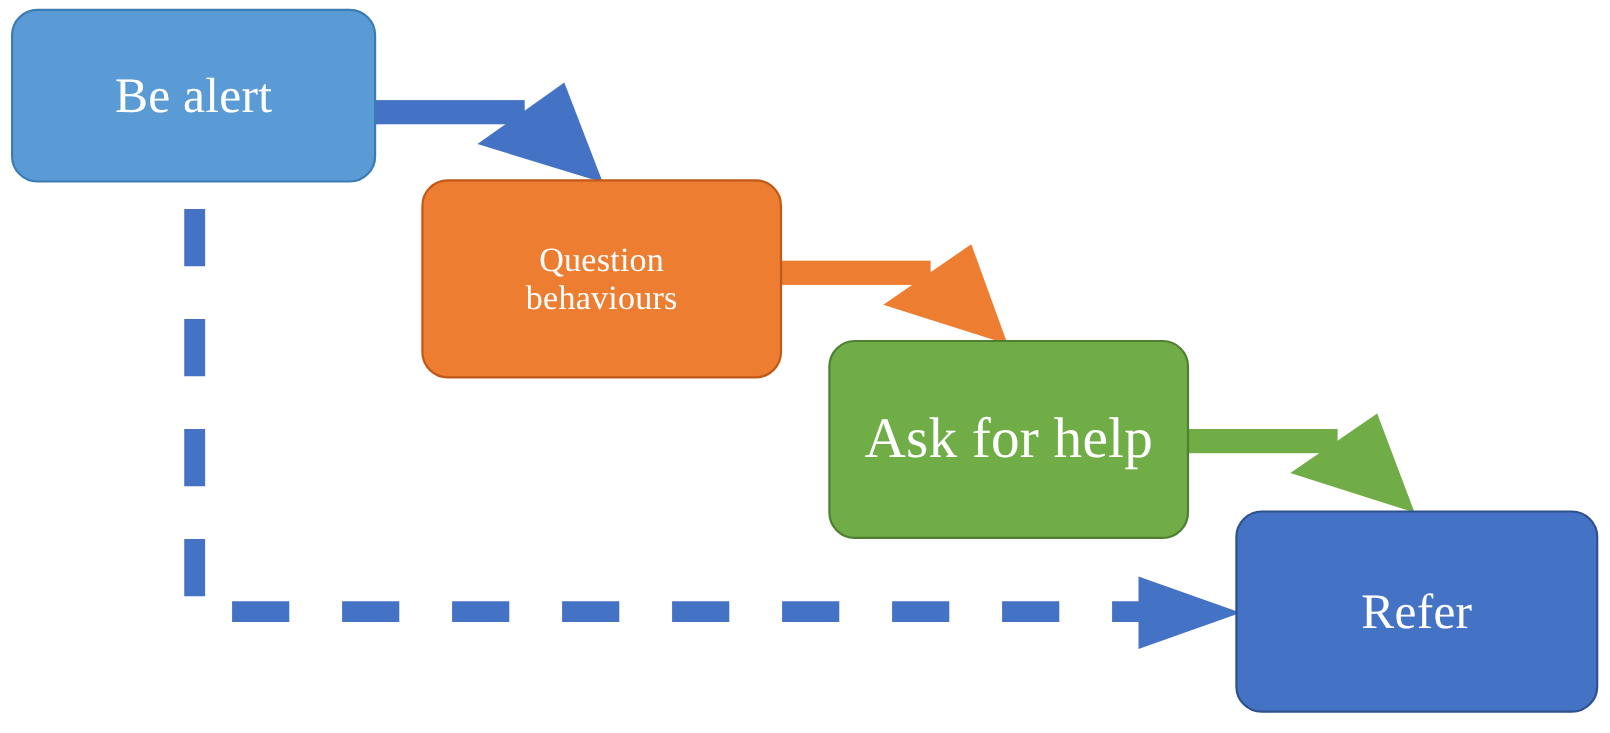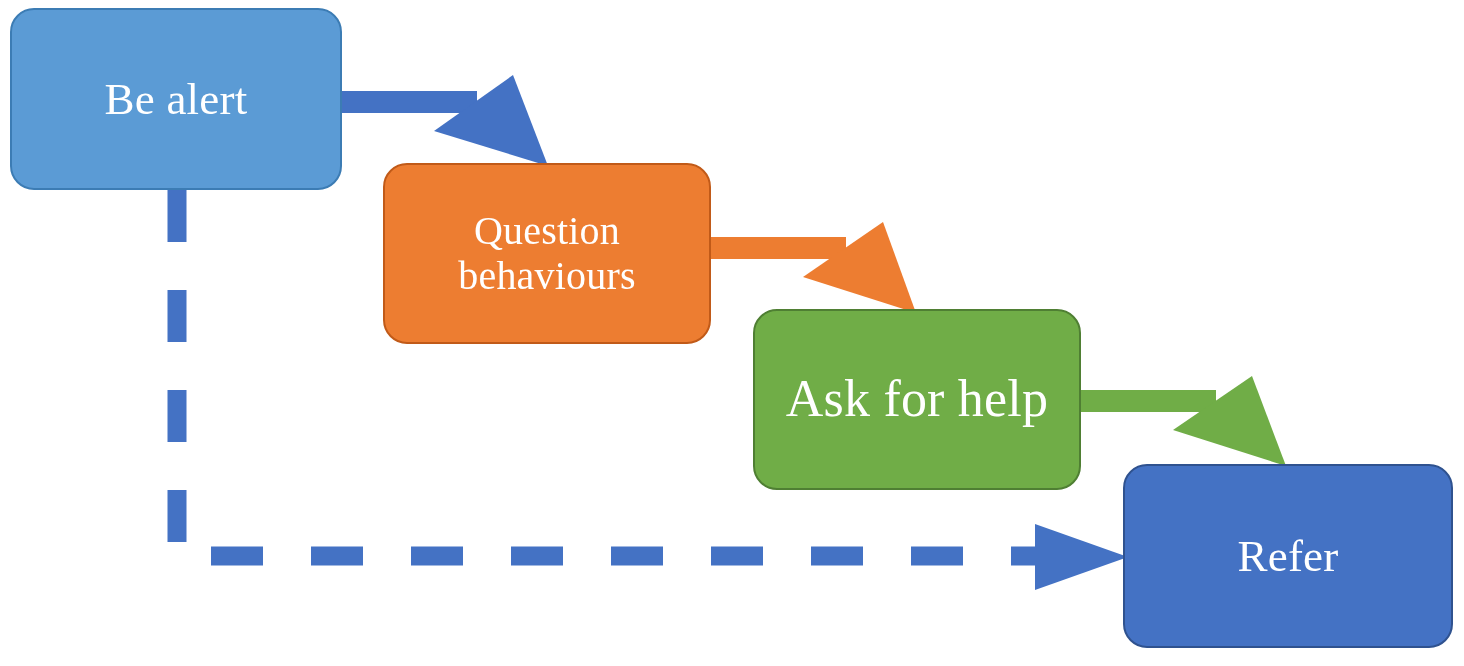--- a/index.html
+++ b/index.html
@@ -45,29 +45,29 @@
     display: block;
     width: 100%;
     padding: 0 10px;
     box-sizing: border-box;
     white-space: pre-line;
   }
   #node-be-alert {
     left: 10px;
     top: 8px;
     width: 332px;
-    height: 182px;
+    height: 158px;
     font-size: 45px;
   }
   #node-question-behaviours {
     left: 383px;
     top: 163px;
     width: 328px;
     height: 181px;
-    font-size: 40px;
+    font-size: 31px;
   }
   #node-ask-for-help {
     left: 753px;
     top: 309px;
     width: 328px;
     height: 181px;
     font-size: 52px;
   }
   #node-refer {
     left: 1123px;

